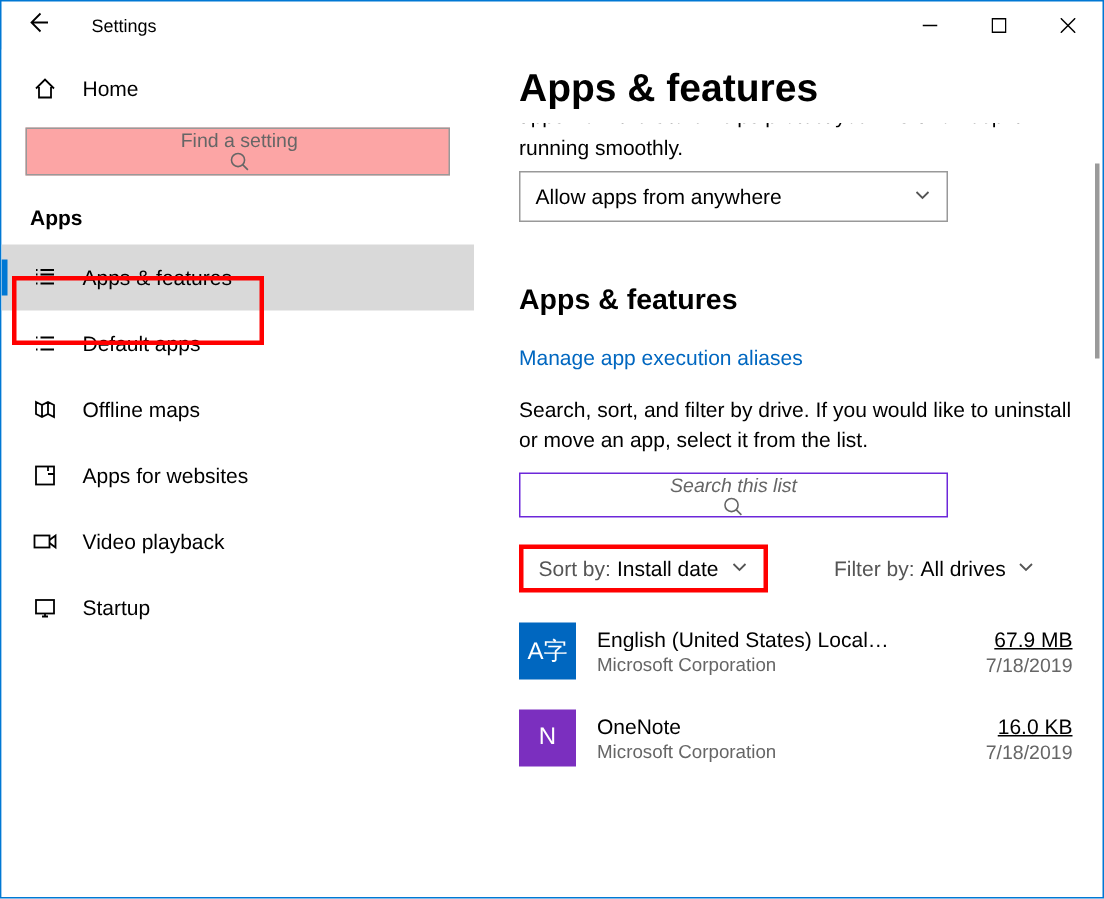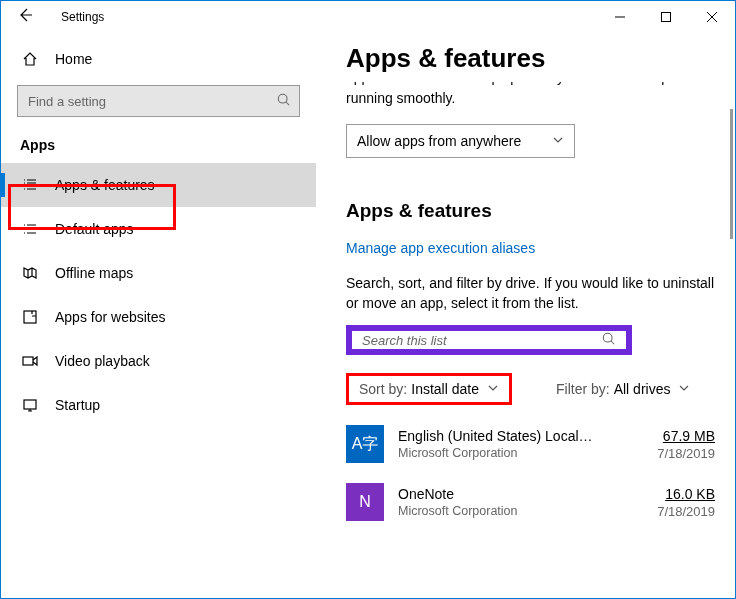--- a/index.html
+++ b/index.html
@@ -30,26 +30,27 @@
     width: 315px;
     padding: 6px 0 0 0;
     background: #fff;
   }
   .home-row { display: flex; align-items: center; height: 40px; padding-left: 20px; gap: 16px; font-size: 14px; }
   .home-row .icn { width: 18px; display: flex; justify-content: center; }
   .searchbox {
     margin: 6px 16px 14px 16px;
     height: 32px;
     border: 1px solid #999;
-    background: #e5e5e5;
+    background: #fca5a5;
     display: flex;
     align-items: center;
     padding: 0 8px 0 10px;
     color: #666;
     font-size: 13px;
+    flex-direction: column;
   }
   .searchbox .sinput { flex: 1; color: #666; }
   .section-hdr { font-weight: 600; font-size: 14px; padding: 6px 0 10px 19px; }
   .nav-item {
     display: flex;
     align-items: center;
     height: 44px;
     padding-left: 20px;
     gap: 16px;
     font-size: 14px;
@@ -89,48 +90,49 @@
     position: relative;
   }
   .clipped-upper span {
     position: absolute;
     top: -13px;
     white-space: nowrap;
     text-decoration: line-through;
     text-decoration-thickness: 1.2px;
   }
   .select-box {
-    margin-top: 12px;
-    width: 229px;
+    margin-top: 2px;
+    width: 286px;
     height: 32px;
     border: 1px solid #999;
     background: #fff;
     display: flex;
     align-items: center;
     padding: 16px 10px;
     justify-content: space-between;
     font-size: 14px;
   }
 
   .subhdr { font-size: 19px; font-weight: 600; margin-top: 42px; }
   .link { color: #0067c0; font-size: 14px; margin-top: 18px; display: block; }
   .instruct { font-size: 14px; margin-top: 18px; line-height: 1.4; }
 
   .search-list {
     margin-top: 12px;
     width: 286px;
     height: 30px;
-    border: 6px solid #6d28d9;
+    border: 1px solid #6d28d9;
     display: flex;
     align-items: center;
     padding: 0 10px;
     color: #666;
     font-size: 13px;
     font-style: italic;
     justify-content: space-between;
+    flex-direction: column;
   }
 
   .sort-row { display: flex; align-items: center; margin-top: 18px; font-size: 14px; gap: 24px; }
   .sort-box {
     border: 3px solid #ff0000;
     padding: 5px 10px 5px 10px;
     display: inline-flex;
     align-items: center;
     gap: 4px;
   }

